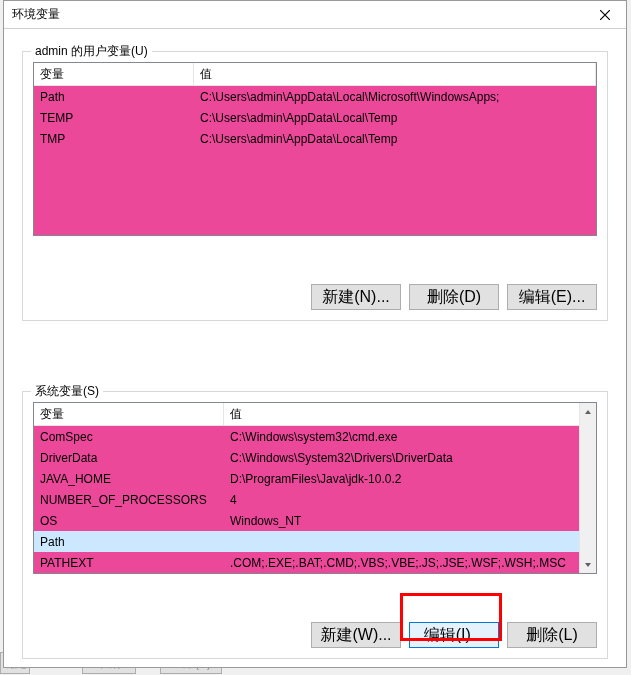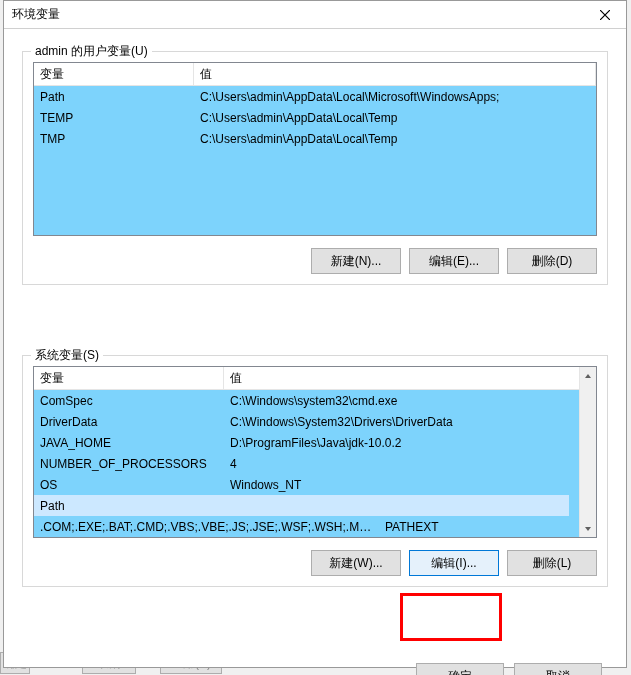--- a/index.html
+++ b/index.html
@@ -54,21 +54,21 @@
   }
   .groupbox-label {
     position: absolute;
     top: -9px; left: 8px;
     background: #fff;
     padding: 0 4px;
     font-size: 12px;
   }
   .listview {
     border: 1px solid #828790;
-    background: #7dd3fc;
+    background: #ec4899;
     position: relative;
   }
   .lv-user { height: 174px; }
   .lv-sys  { height: 172px; }
   .lv-header {
     display: flex;
     height: 23px;
     align-items: center;
     border-bottom: 1px solid #e5e5e5;
     background: #fff;
@@ -120,23 +120,24 @@
     display: flex;
     justify-content: flex-end;
     gap: 8px;
     margin-top: 12px;
   }
   button.winbtn {
     width: 90px; height: 26px;
     background: #e1e1e1;
     border: 1px solid #adadad;
     font-family: inherit;
-    font-size: 12px;
+    font-size: 16px;
     cursor: pointer;
     padding: 0;
+    margin-top: 36px;
   }
   button.winbtn.focus {
     border: 1px solid #0078d7;
     background: #e5f1fb;
   }
   .bottom-row {
     display: flex;
     justify-content: flex-end;
     gap: 10px;
     padding: 18px 24px 16px 0;
@@ -203,33 +204,33 @@
               <div class="col col-val-u">C:\Users\admin\AppData\Local\Temp</div>
             </div>
             <div class="lv-row">
               <div class="col col-var-u">TMP</div>
               <div class="col col-val-u">C:\Users\admin\AppData\Local\Temp</div>
             </div>
           </div>
       </div>
       <div class="btn-row">
         <button class="winbtn">新建(N)...</button>
+        <button class="winbtn">删除(D)</button>
         <button class="winbtn">编辑(E)...</button>
-        <button class="winbtn">删除(D)</button>
       </div>
     </div>
 
     <div class="groupbox" style="margin-top:22px;">
       <span class="groupbox-label">系统变量(S)</span>
       <div class="listview lv-sys">
         <div class="lv-header">
           <div class="col col-var-s">变量</div>
           <div class="col col-val-s" style="padding-right:17px;">值</div>
         </div>
-        <div class="lv-rows" id="sys-rows" style="padding-right:27px;">
+        <div class="lv-rows" id="sys-rows" style="padding-right:14px;">
             <div class="lv-row">
               <div class="col col-var-s">ComSpec</div>
               <div class="col col-val-s">C:\Windows\system32\cmd.exe</div>
             </div>
             <div class="lv-row">
               <div class="col col-var-s">DriverData</div>
               <div class="col col-val-s">C:\Windows\System32\Drivers\DriverData</div>
             </div>
             <div class="lv-row">
               <div class="col col-var-s">JAVA_HOME</div>
@@ -240,22 +241,22 @@
               <div class="col col-val-s">4</div>
             </div>
             <div class="lv-row">
               <div class="col col-var-s">OS</div>
               <div class="col col-val-s">Windows_NT</div>
             </div>
             <div class="lv-row selected2">
               <div class="col col-var-s">Path</div>
             </div>
             <div class="lv-row">
+              <div class="col col-var-s">PATHEXT</div>
               <div class="col col-val-s">.COM;.EXE;.BAT;.CMD;.VBS;.VBE;.JS;.JSE;.WSF;.WSH;.MSC</div>
-              <div class="col col-var-s">PATHEXT</div>
             </div>
           </div>
         <div class="scroll-stub">
           <div class="scroll-arrow">
               <svg viewBox="0 0 8 8">
                 <path d="M4 2 L7 6 L1 6 Z"></path>
               </svg>
             </div>
           <div class="scroll-arrow">
               <svg viewBox="0 0 8 8">

